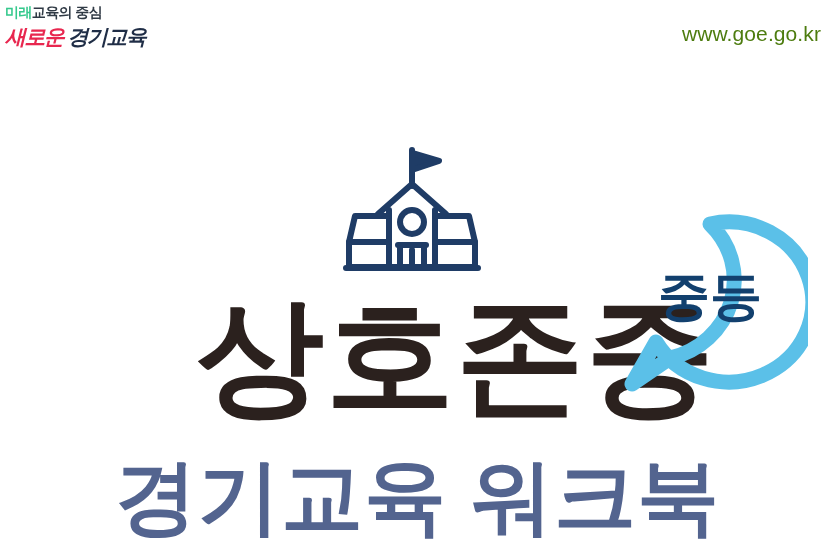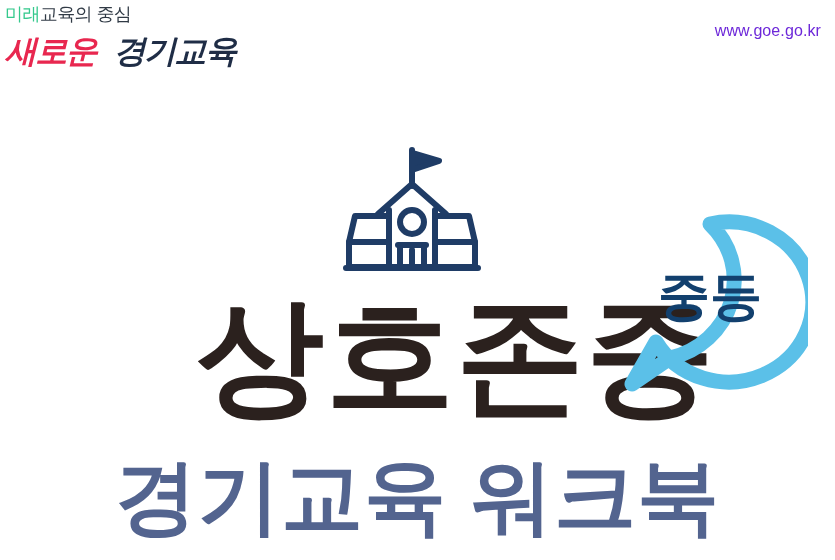--- a/index.html
+++ b/index.html
@@ -32,60 +32,59 @@
 
   #brand-logo {
     position: absolute;
     left: 5px;
     top: 5px;
     line-height: 1;
     white-space: nowrap;
   }
 
   #brand-tagline {
-    font-size: 18px;
-    font-weight: 400;
+    font-size: 14px;
+    font-weight: 700;
     letter-spacing: -0.6px;
     line-height: 1;
-    margin-bottom: 14px;
+    margin-bottom: 7px;
     white-space: nowrap;
   }
 
   .tagline-accent {
     color: #35c98d;
   }
 
   .tagline-rest {
     color: #303a45;
   }
 
   #brand-name {
-    font-size: 32px;
+    font-size: 21px;
     font-weight: 800;
     letter-spacing: -1.6px;
     line-height: 1.05;
     font-style: italic;
     white-space: nowrap;
-    font-family: Liberation Mono, monospace;
   }
 
   .brand-accent {
     color: #e8274f;
   }
 
   .brand-rest {
     color: #1f2d46;
   }
 
   #site-url {
     position: absolute;
     right: 14px;
     top: 22px;
-    font-size: 16px;
-    color: #6d28d9;
+    font-size: 21px;
+    color: #4d7c0f;
     letter-spacing: 0.1px;
     white-space: nowrap;
   }
 
   
   #school-icon {
     position: absolute;
     left: 338px;
     top: 144px;
     width: 148px;

